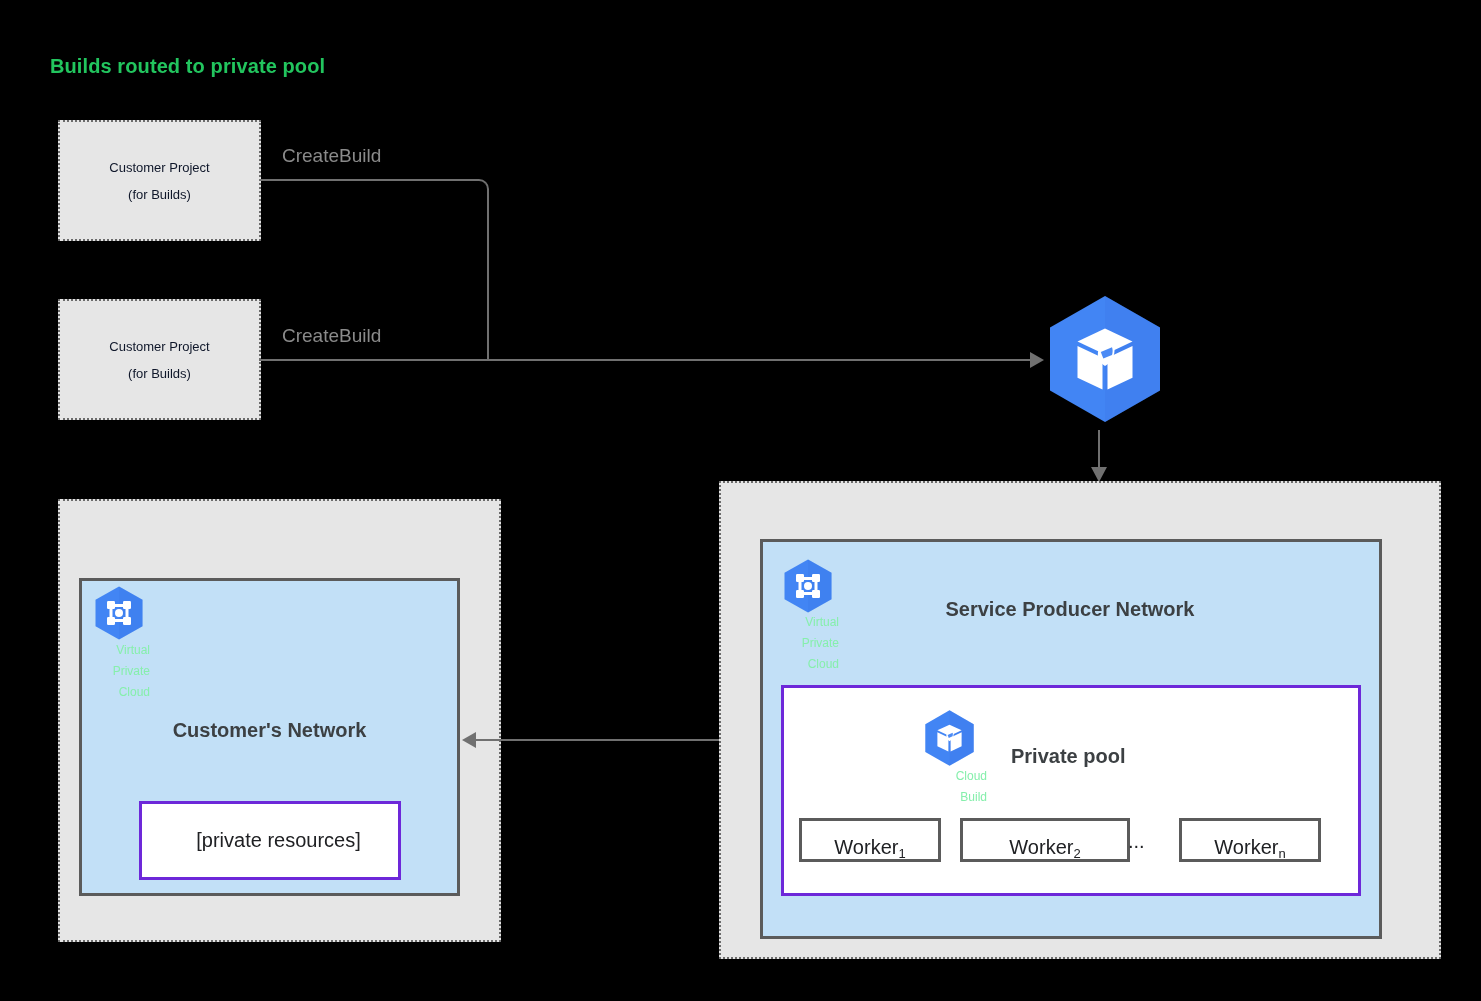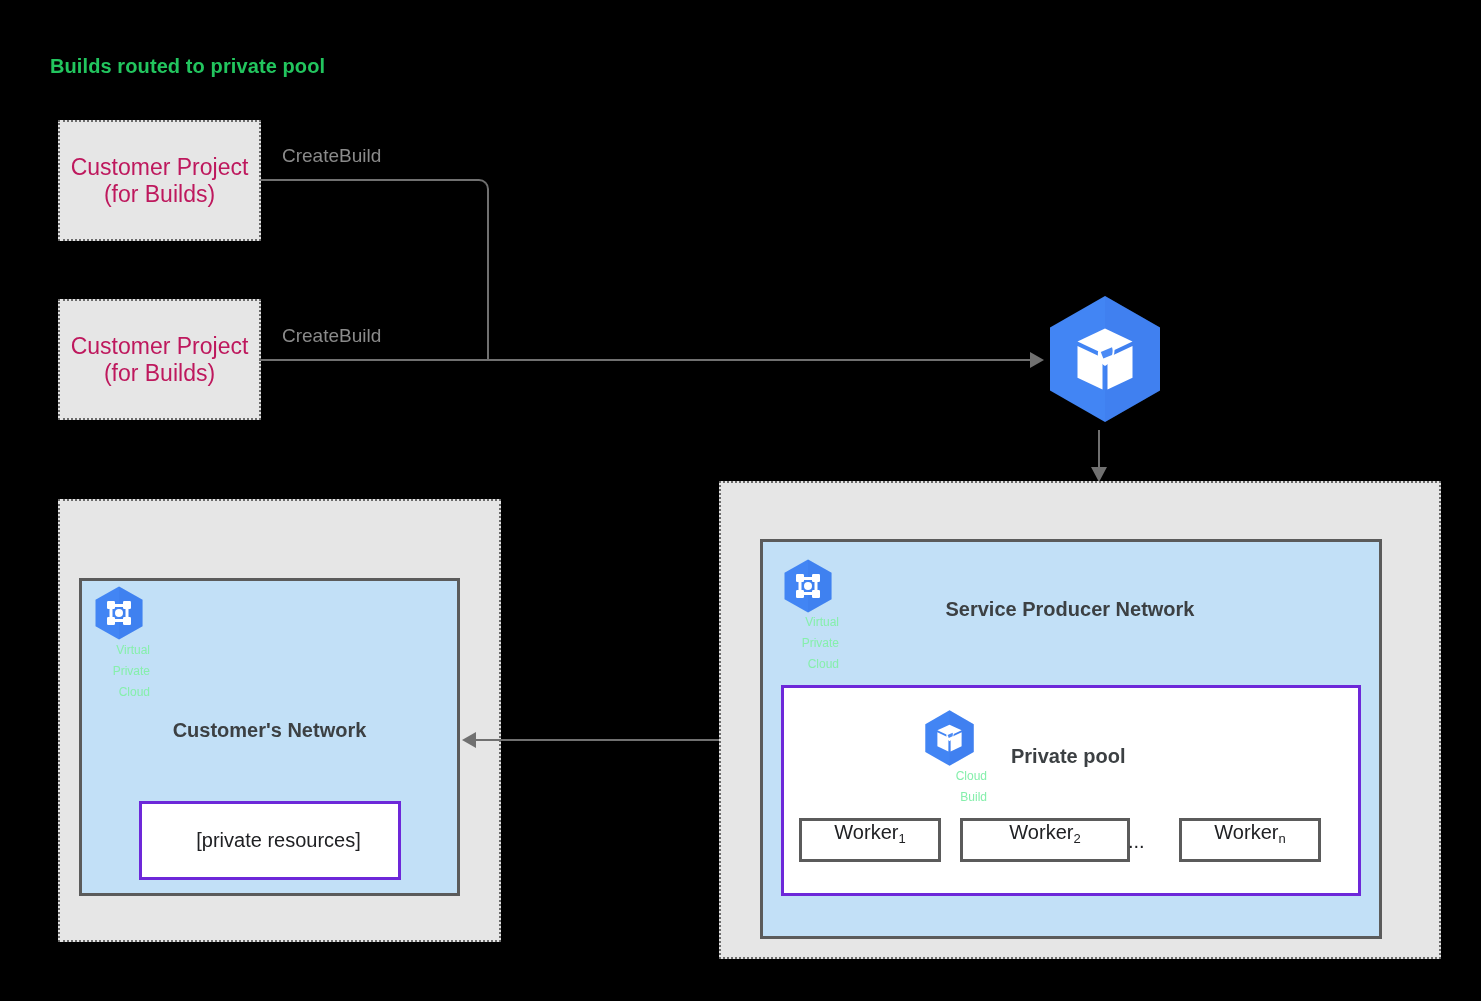--- a/index.html
+++ b/index.html
@@ -61,22 +61,22 @@
     height: 121px;
     background: #e6e6e6;
     border: 2px dotted #6b6b6b;
     box-sizing: border-box;
     display: flex;
     align-items: center;
     justify-content: center;
   }
   .cp-box .cp-label {
     text-align: center;
-    color: #be185d;
-    font-size: 23px;
+    color: #0f172a;
+    font-size: 13px;
     line-height: 27px;
   }
 
   
   .line {
     position: absolute;
     background: #707070;
   }
   .line-h { height: 2px; }
   .line-v { width: 2px; }
@@ -130,21 +130,21 @@
   }
 
   
   .worker {
     position: absolute;
     height: 44px;
     background: #ffffff;
     border: 3px solid #5b5b5b;
     box-sizing: border-box;
     display: flex;
-    align-items: flex-start;
+    align-items: flex-end;
     justify-content: center;
     color: #202124;
     font-size: 20px;
   }
   .worker sub {
     font-size: 13px;
     vertical-align: baseline;
     position: relative;
     top: 4px;
   }

